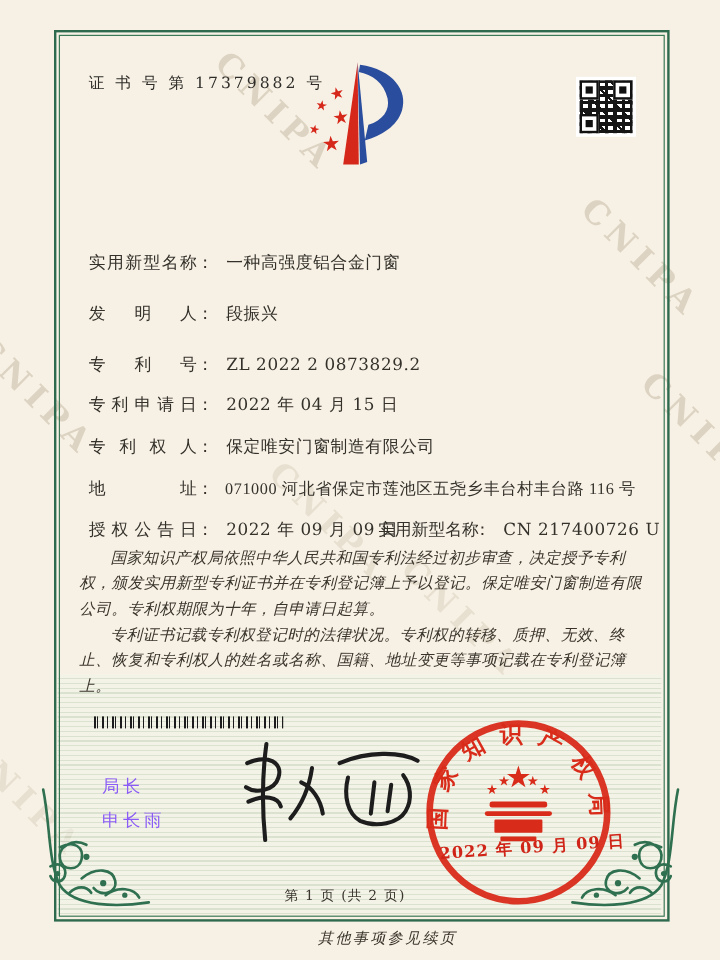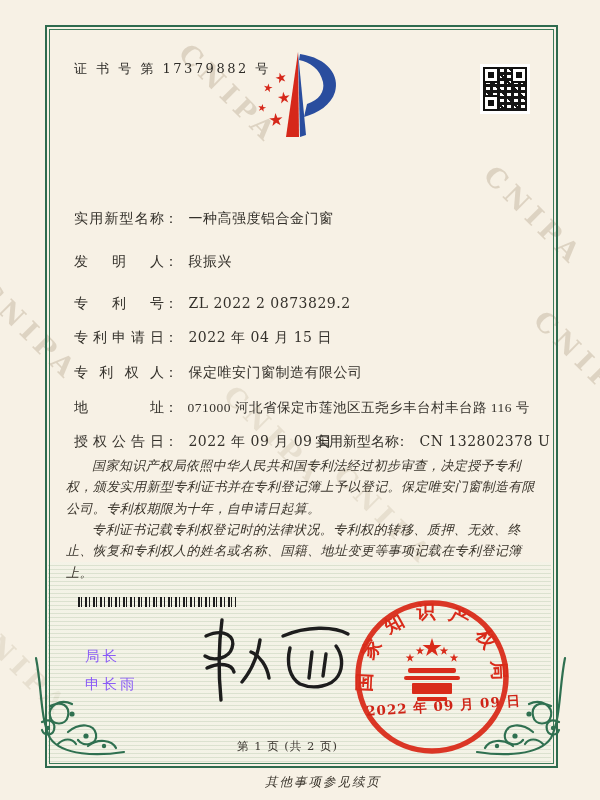--- a/index.html
+++ b/index.html
@@ -149,21 +149,21 @@
     <div class="field" style="top:399px;font-family:Liberation Serif, serif;">
       <span class="flab">地址</span><span class="colon">：</span>
       <span class="fval" style="font-size:13.5px">071000 河北省保定市莲池区五尧乡丰台村丰台路 116 号</span>
     </div>
     <div class="field" style="top:433px;">
       <span class="flab">授权公告日</span><span class="colon">：</span>
       <span class="fval">2022 年 09 月 09 日</span>
     </div>
     <div class="field right-col" style="top:433px;">
       <span class="flab">实用新型名称</span><span class="colon">：</span>
-      <span class="fval">CN 132802378 U</span>
+      <span class="fval">CN 217400726 U</span>
     </div>
 
     <div class="paras">
       <p>国家知识产权局依照中华人民共和国专利法经过初步审查，决定授予专利权，颁发实用新型专利证书并在专利登记簿上予以登记。保定唯安门窗制造有限公司。专利权期限为十年，自申请日起算。</p>
       <p>专利证书记载专利权登记时的法律状况。专利权的转移、质押、无效、终止、恢复和专利权人的姓名或名称、国籍、地址变更等事项记载在专利登记簿上。</p>
     </div>
 
     <div class="barcode"></div>
 
     <div class="commissioner">

